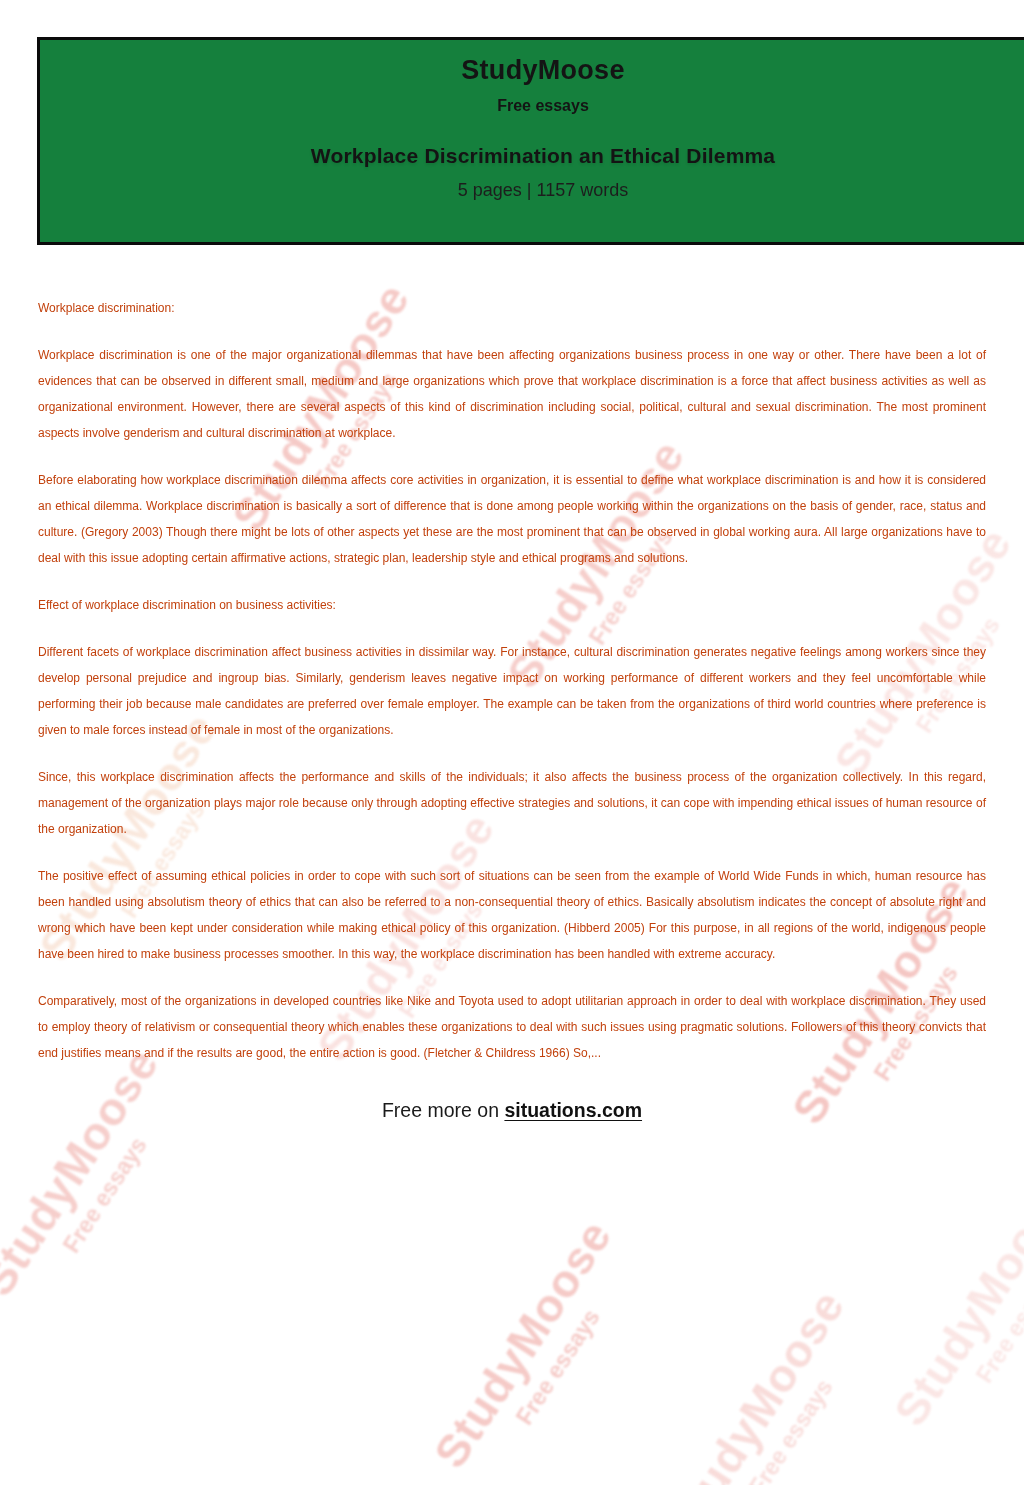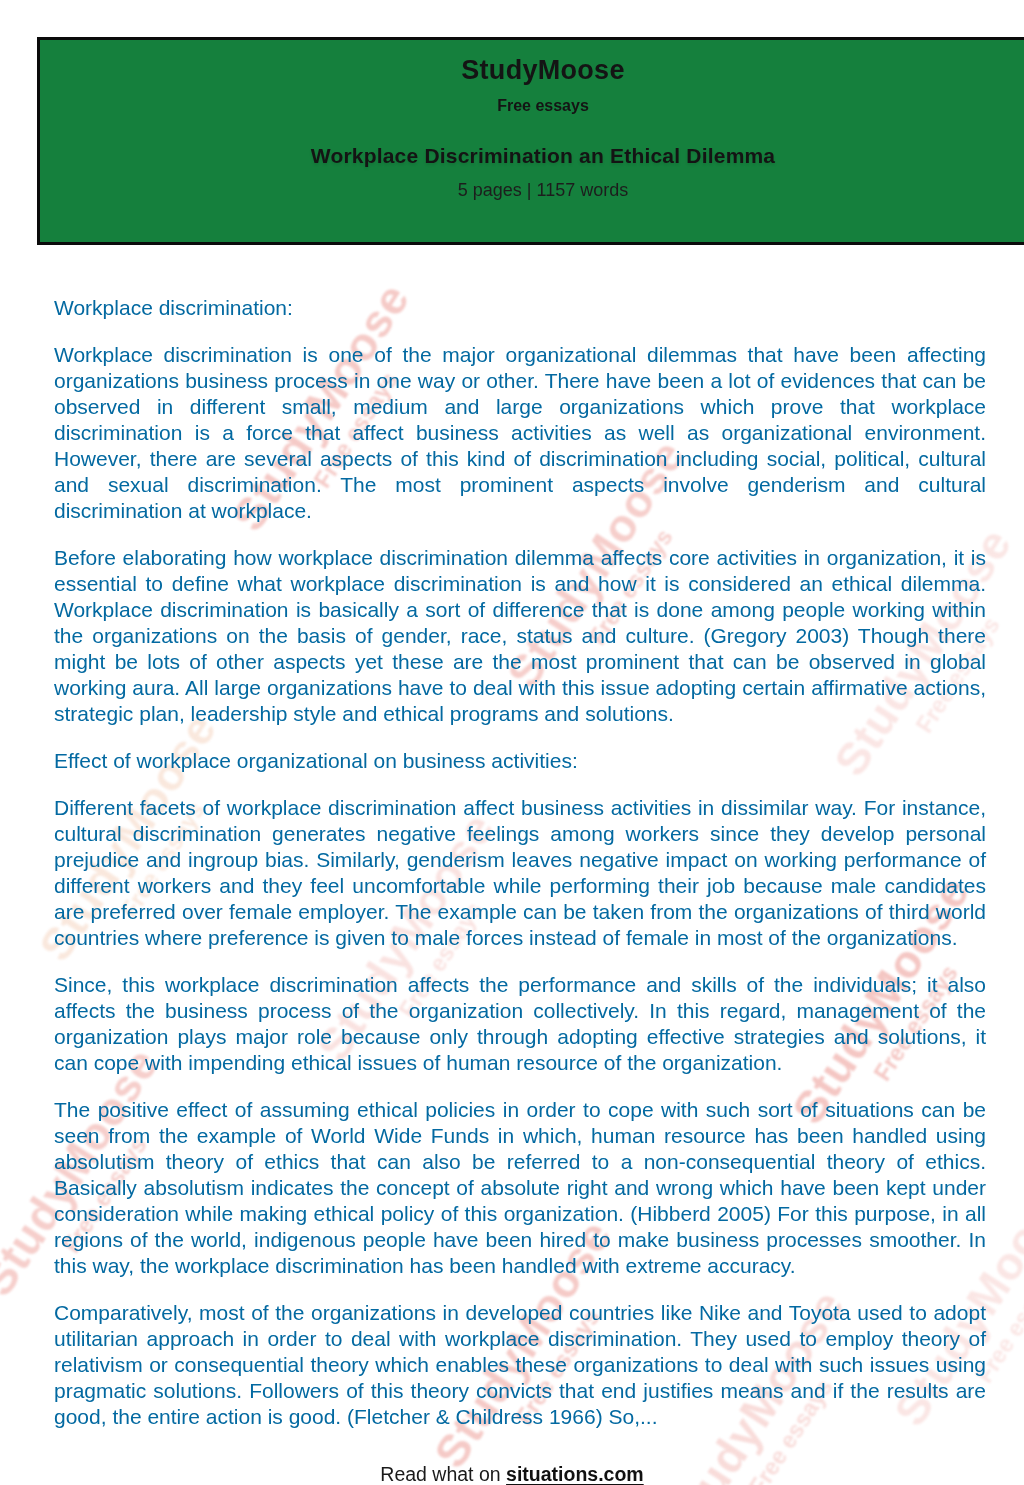--- a/index.html
+++ b/index.html
@@ -87,23 +87,23 @@
   .essay-meta {
     font-size: 18px;
     margin-top: 12px;
     color: #1d1d1d;
   }
 
   
   .article {
     position: relative;
     z-index: 1;
-    margin: 50px 38px 0 54px;
-    color: #0369a1;
-    font-size: 21px;
+    margin: 50px 38px 0 38px;
+    color: #c2410c;
+    font-size: 12px;
     line-height: 26px;
   }
   .article p {
     text-align: justify;
     margin-bottom: 21px;
   }
 
   
   .footer {
     position: relative;
@@ -173,24 +173,24 @@
     <div class="brand">StudyMoose</div>
     <div class="tagline">Free essays</div>
     <h1 class="essay-title">Workplace Discrimination an Ethical Dilemma</h1>
     <div class="essay-meta">5 pages | 1157 words</div>
   </div>
 
   <div class="article">
     <p>Workplace discrimination:</p>
     <p>Workplace discrimination is one of the major organizational dilemmas that have been affecting organizations business process in one way or other. There have been a lot of evidences that can be observed in different small, medium and large organizations which prove that workplace discrimination is a force that affect business activities as well as organizational environment. However, there are several aspects of this kind of discrimination including social, political, cultural and sexual discrimination. The most prominent aspects involve genderism and cultural discrimination at workplace.</p>
     <p>Before elaborating how workplace discrimination dilemma affects core activities in organization, it is essential to define what workplace discrimination is and how it is considered an ethical dilemma. Workplace discrimination is basically a sort of difference that is done among people working within the organizations on the basis of gender, race, status and culture. (Gregory 2003) Though there might be lots of other aspects yet these are the most prominent that can be observed in global working aura. All large organizations have to deal with this issue adopting certain affirmative actions, strategic plan, leadership style and ethical programs and solutions.</p>
-    <p>Effect of workplace organizational on business activities:</p>
+    <p>Effect of workplace discrimination on business activities:</p>
     <p>Different facets of workplace discrimination affect business activities in dissimilar way. For instance, cultural discrimination generates negative feelings among workers since they develop personal prejudice and ingroup bias. Similarly, genderism leaves negative impact on working performance of different workers and they feel uncomfortable while performing their job because male candidates are preferred over female employer. The example can be taken from the organizations of third world countries where preference is given to male forces instead of female in most of the organizations.</p>
     <p>Since, this workplace discrimination affects the performance and skills of the individuals; it also affects the business process of the organization collectively. In this regard, management of the organization plays major role because only through adopting effective strategies and solutions, it can cope with impending ethical issues of human resource of the organization.</p>
     <p>The positive effect of assuming ethical policies in order to cope with such sort of situations can be seen from the example of World Wide Funds in which, human resource has been handled using absolutism theory of ethics that can also be referred to a non-consequential theory of ethics. Basically absolutism indicates the concept of absolute right and wrong which have been kept under consideration while making ethical policy of this organization. (Hibberd 2005) For this purpose, in all regions of the world, indigenous people have been hired to make business processes smoother. In this way, the workplace discrimination has been handled with extreme accuracy.</p>
     <p>Comparatively, most of the organizations in developed countries like Nike and Toyota used to adopt utilitarian approach in order to deal with workplace discrimination. They used to employ theory of relativism or consequential theory which enables these organizations to deal with such issues using pragmatic solutions. Followers of this theory convicts that end justifies means and if the results are good, the entire action is good. (Fletcher &amp; Childress 1966) So,...</p>
   </div>
 
   <div class="footer">
-    <span>Read what on </span><a>situations.com</a>
+    <span>Free more on </span><a>situations.com</a>
   </div>
 
 </div>
 
 </body></html>

